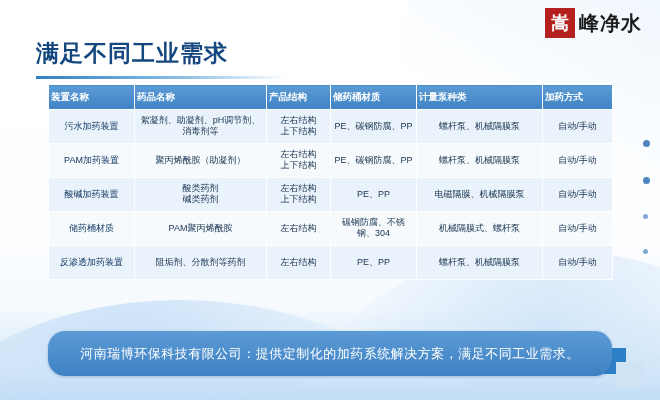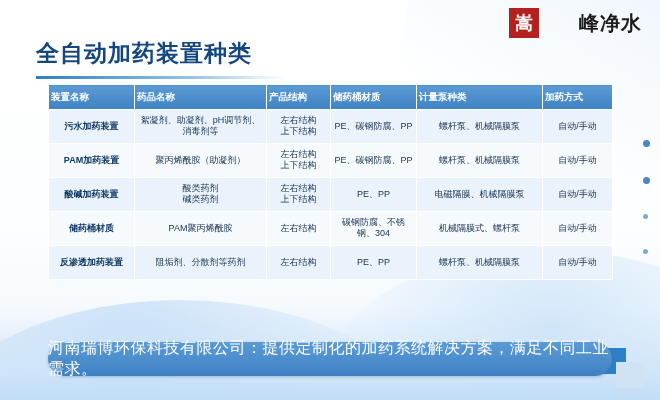--- a/index.html
+++ b/index.html
@@ -69,21 +69,20 @@
     color: #fff;
     font-family: "DejaVu Serif", serif;
     font-size: 18px; font-weight: bold;
     display: flex; align-items: center; justify-content: center;
     line-height: 1;
   }
   .logo .logotext {
     font-family: Liberation Serif, serif;
     font-size: 20px; font-weight: bold; color: #1c1c1c;
     letter-spacing: 1px;
-    margin-left: 36px;
   }
 
   
   .title-block { position: absolute; left: 36px; top: 38px; }
   .title-text {
     font-size: 23px; font-weight: bold; color: #14477f;
     letter-spacing: 1px;
   }
   .title-rule {
     margin-top: 7px; height: 3px; width: 250px;
@@ -110,40 +109,40 @@
     color: #17324f;
     border: 1px solid #ffffff;
     text-align: center;
     vertical-align: middle;
     padding: 4px 3px;
     line-height: 1.3;
     height: 34px;
   }
   tbody tr:nth-child(odd) td { background: #eaf2fb; }
   tbody tr:nth-child(even) td { background: #f6fafd; }
-  tbody td.name { font-weight: bold; color: #123a63; }
+  tbody td.name { font-weight: normal; color: #123a63; }
   .cell-lines span { display: block; }
 
   
   col.c0 { width: 86px; }
   col.c1 { width: 132px; }
   col.c2 { width: 64px; }
   col.c3 { width: 86px; }
   col.c4 { width: 126px; }
   col.c5 { width: 70px; }
 
   
   .footer {
     position: absolute; left: 48px; bottom: 24px; width: 564px;
-    height: 34px;
+    height: 45px;
     background: linear-gradient(180deg,#5b9bd5 0%,#3e81c3 100%);
     border-radius: 17px;
     display: flex; align-items: center; justify-content: center;
     color: #ffffff;
-    font-size: 16px;
+    font-size: 13px;
     letter-spacing: .5px;
     box-shadow: 0 1px 3px rgba(40,90,140,.3);
   }
 </style>
 </head>
 <body>
 
 <div class="bg-wrap">
   <div class="bg-base"></div>
   <div class="bg-diag"></div>
@@ -163,21 +162,21 @@
   <div class="sq1"></div>
   <div class="sq2"></div>
 </div>
 
 <div class="logo">
   <div class="seal">嵩</div>
   <div class="logotext">峰净水</div>
 </div>
 
 <div class="title-block">
-  <div class="title-text">全自动加药装置种类</div>
+  <div class="title-text">满足不同工业需求</div>
   <div class="title-rule"></div>
 </div>
 
 <div class="table-wrap">
   <table>
     <colgroup>
       <col class="c0">
         <col class="c1">
         <col class="c2">
         <col class="c3">

